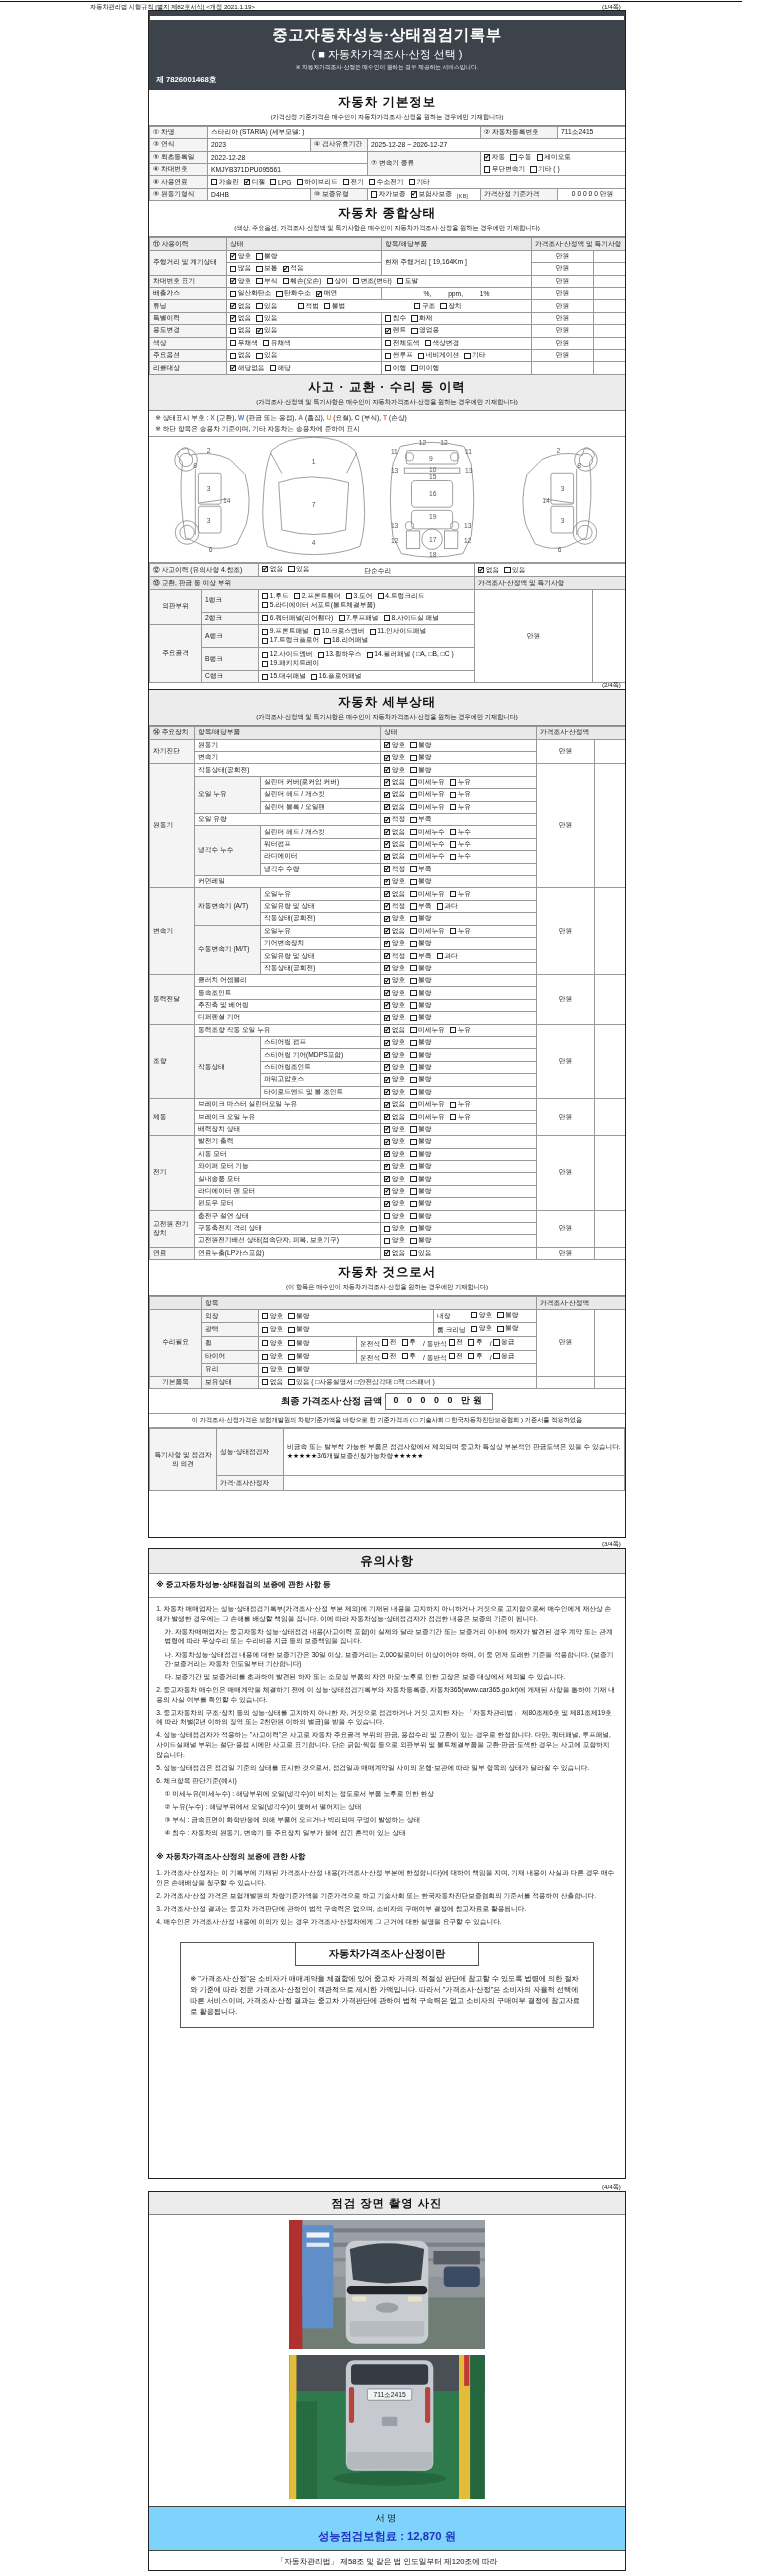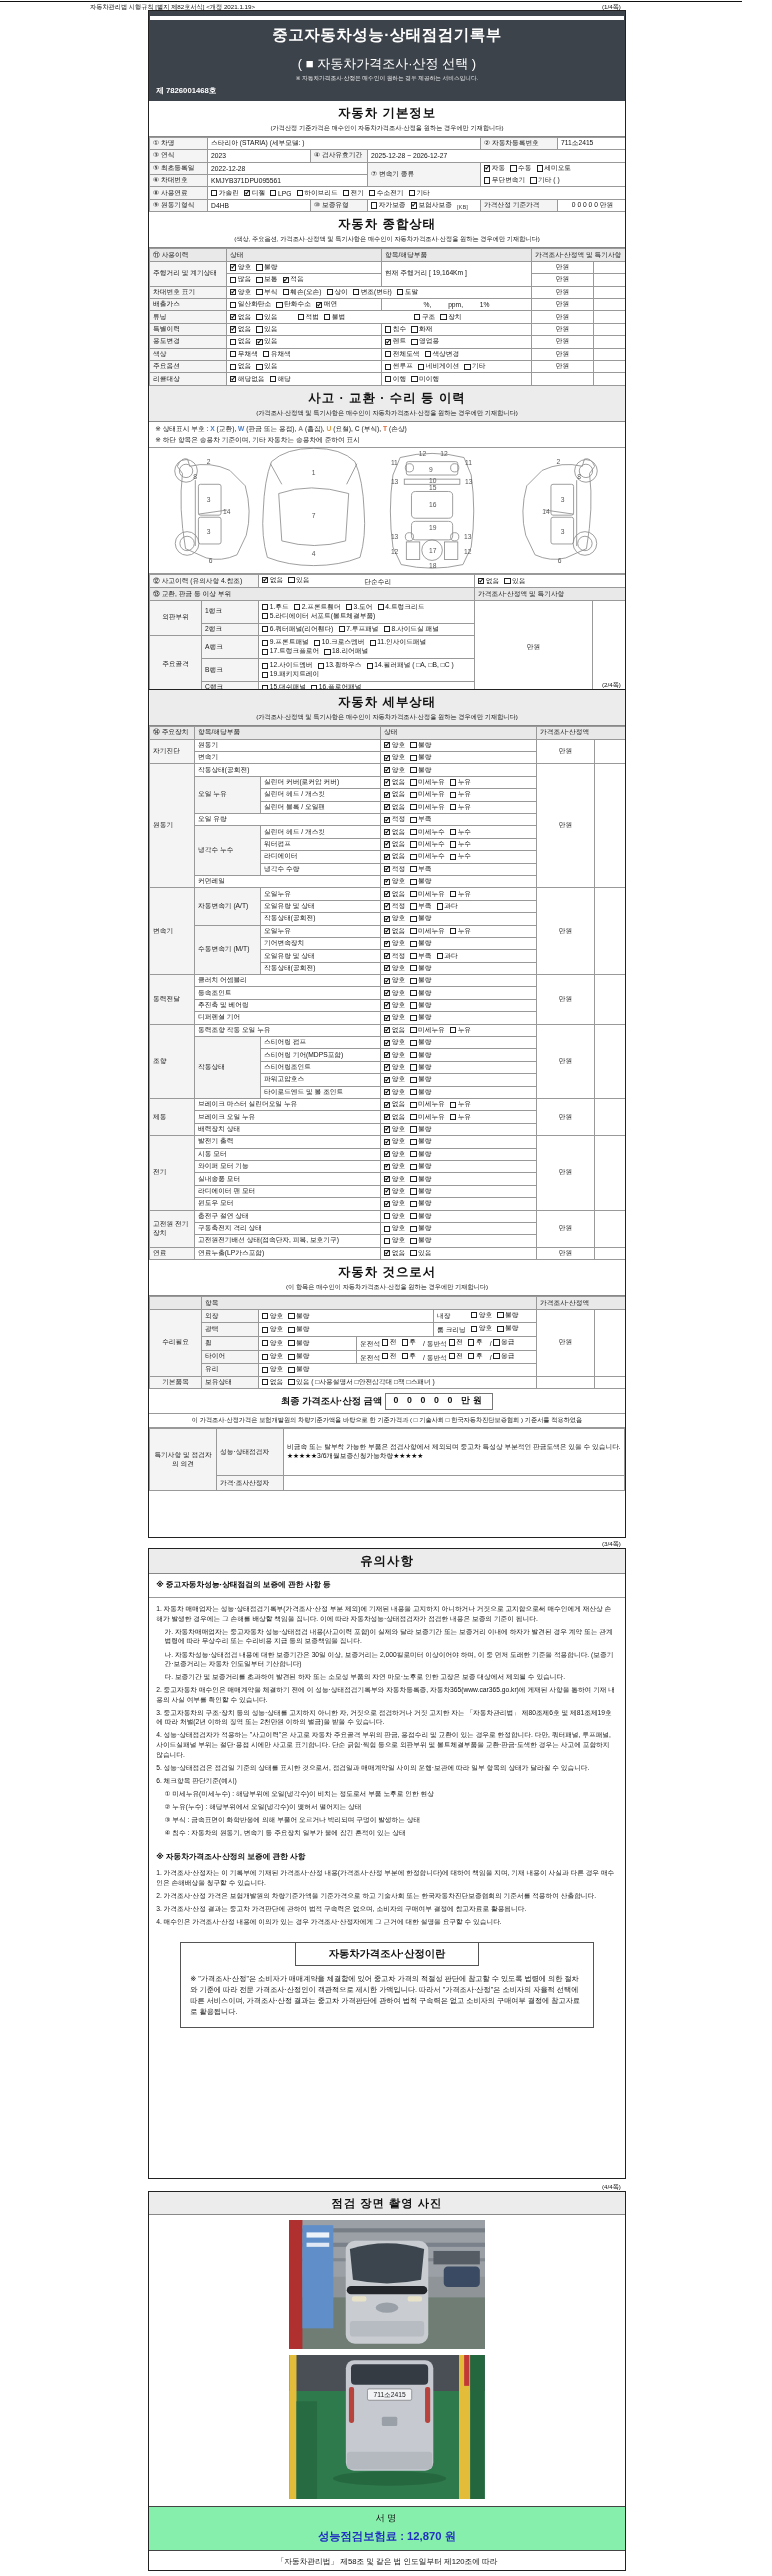--- a/index.html
+++ b/index.html
@@ -5,21 +5,21 @@
 * { margin:0; padding:0; box-sizing:border-box; }
 body { width:773px; height:2576px; background:#fff; position:relative;
   font-family:"Liberation Sans","DejaVu Sans",sans-serif; color:#111; }
 .topline { position:absolute; left:0; top:1px; width:742px; border-top:1px solid #111; }
 .caption { position:absolute; top:3.1px; left:90px; font-size:6.2px; }
 .pagemark { position:absolute; font-size:6.2px; }
 .pbox { position:absolute; left:148px; width:478px; border:1.5px solid #222; background:#fff; overflow:hidden; }
 .darkhead { background:#3d434b; color:#fff; text-align:center; padding:5.2px 0 3.1px 0; position:relative; }
 .darkhead .wstripe { height:3.6px; background:#fff; margin:0 1px 5.2px 1px; }
 .dtitle { font-size:15.5px; font-weight:bold; letter-spacing:0.5px; }
-.dsub { font-size:13px; margin-top:9px; }
+.dsub { font-size:11px; margin-top:1px; }
 .dnote { font-size:5.7px; margin-top:2.1px; color:#eee; }
 .docno { text-align:left; font-size:7.7px; font-weight:bold; padding:3.1px 0 1px 7.2px; }
 .secttl { text-align:center; border-bottom:0.5px solid #888; padding:4.1px 0 3.1px 0; }
 .secttl .t { font-size:12.4px; font-weight:bold; letter-spacing:1px; }
 .secttl .s { font-size:6.2px; margin-top:2.1px; }
 .grey { background:#ececec; }
 table { border-collapse:collapse; width:100%; table-layout:fixed; }
 td,th { border:0.5px solid #999; font-size:6.7px; padding:1px 3.1px; vertical-align:middle;
   overflow:hidden; height:12.4px; }
 th { font-weight:normal; text-align:left; background:#e9e9e9; }
@@ -1364,20 +1364,20 @@
         <rect x="264" y="62" width="10" height="70" rx="4" fill="#b8423c"></rect>
         <rect x="180" y="120" width="30" height="18" rx="3" fill="#9aa0a8"></rect>
         <rect x="112" y="188" width="166" height="34" rx="6" fill="#b4b9bf"></rect>
         <rect x="152" y="66" width="86" height="22" rx="3" fill="#f2f4f6" stroke="#555"></rect>
         <text x="195" y="82" font-size="13" text-anchor="middle" fill="#222">711소2415</text>
         <ellipse cx="195" cy="240" rx="110" ry="14" fill="#1f5c38" opacity="0.6"></ellipse>
       </g>
     </svg>
   </div>
 
-  <div style="border-top:1px solid #444;border-bottom:1px solid #444;background:#86efac;padding:5.2px 12.4px 6.2px 12.4px;">
+  <div style="border-top:1px solid #444;border-bottom:1px solid #444;background:#7dd3fc;padding:5.2px 12.4px 6.2px 12.4px;">
     <div class="ctr" style="font-size:9.3px;letter-spacing:2.1px;">서명</div>
     <div style="text-align:center;font-size:11.3px;font-weight:bold;margin-top:4.1px;" class="blue">성능점검보험료 : 12,870 원</div>
   </div>
   <div class="ctr" style="font-size:7.7px;margin-top:6.2px;">「자동차관리법」 제58조 및 같은 법 인도일부터 제120조에 따라</div>
   <div class="ctr" style="font-size:7.7px;margin-top:3.1px;">( [ V ]중고자동차성능·상태를 점검, [   ]자동차가격조사 · 산정 ) 하였음을 확인합니다.</div>
 </div>
 
 
 </body></html>

